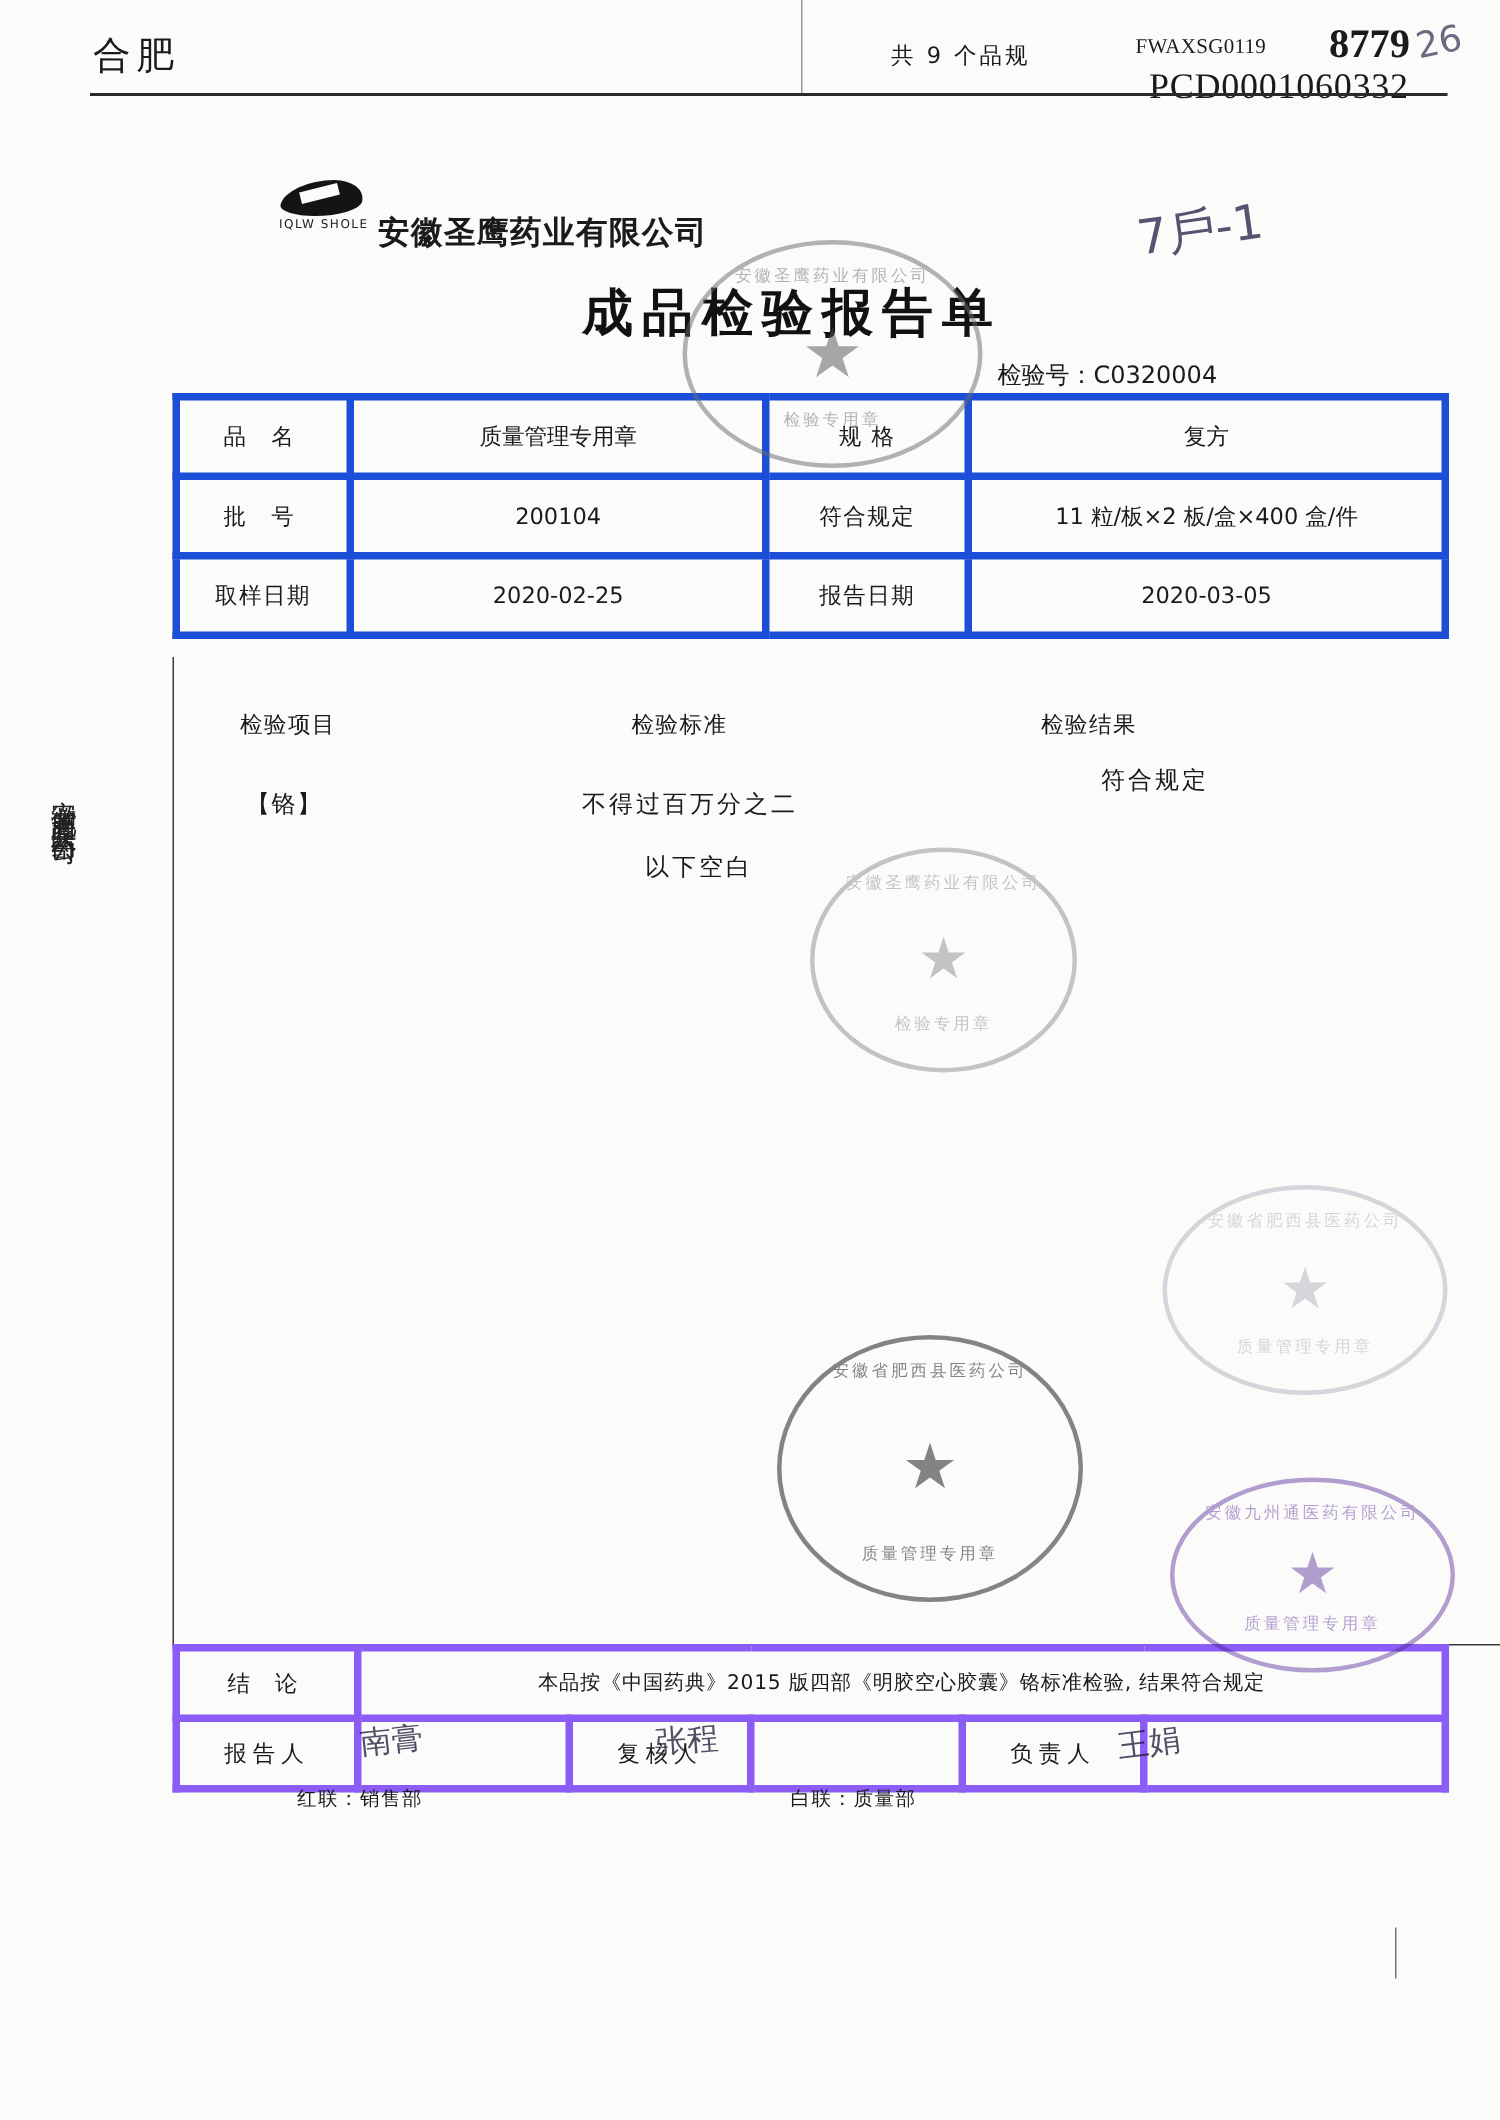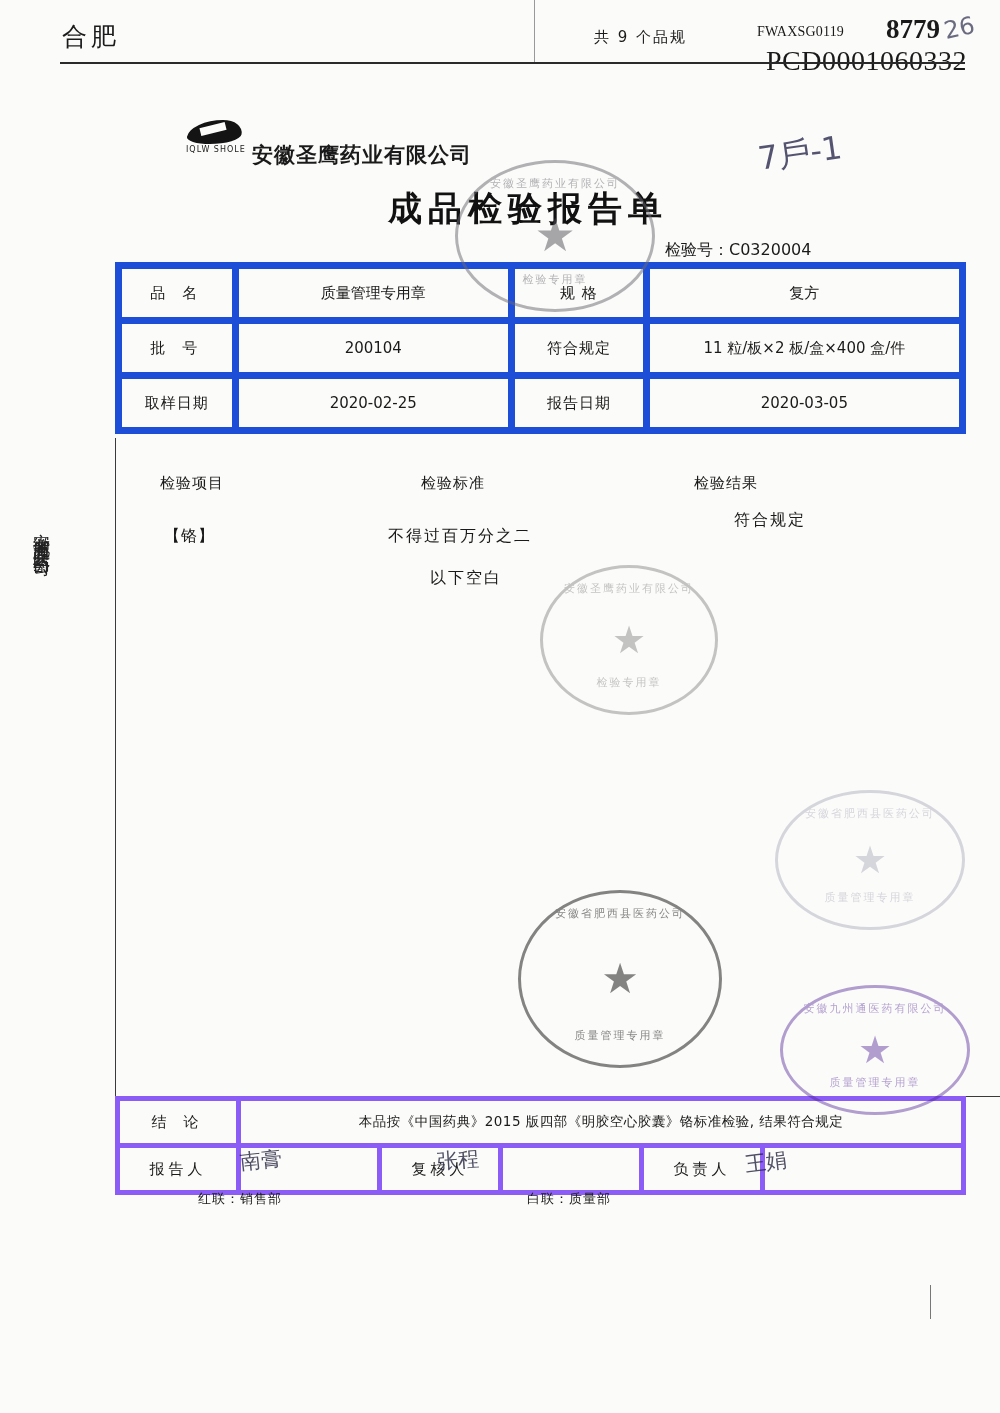--- a/index.html
+++ b/index.html
@@ -67,21 +67,21 @@
     font-size: 24px;
     color: #3a3a5a;
     font-family: "DejaVu Sans", sans-serif;
     transform: rotate(-12deg);
     opacity: .75;
   }
   .code-line2 {
     position: absolute;
     left: 766px;
     top: 45px;
-    font-size: 28px;
+    font-size: 24px;
     font-family: "Liberation Serif", serif;
     letter-spacing: 0.5px;
   }
 
   
   .hdr-tick {
     position: absolute;
     left: 534px;
     top: 0px;
     width: 1px;
@@ -184,21 +184,21 @@
   .tbl {
     position: absolute;
     left: 115px;
     top: 262px;
     width: 851px;
     border-collapse: collapse;
     font-family: "DejaVu Sans", "Liberation Sans", sans-serif;
     font-size: 15px;
   }
   .tbl td {
-    border: 7px solid #1d4ed8;
+    border: 5px solid #1d4ed8;
     text-align: center;
     vertical-align: middle;
     height: 44px;
     padding: 2px 4px;
   }
   .lbl { width: 108px; letter-spacing: 6px; }
   .lbl-tight { width: 108px; letter-spacing: 1px; }
   .val-a { width: 278px; }
   .lbl2 { width: 128px; letter-spacing: 1px; }
   .val-b { width: 322px; }

